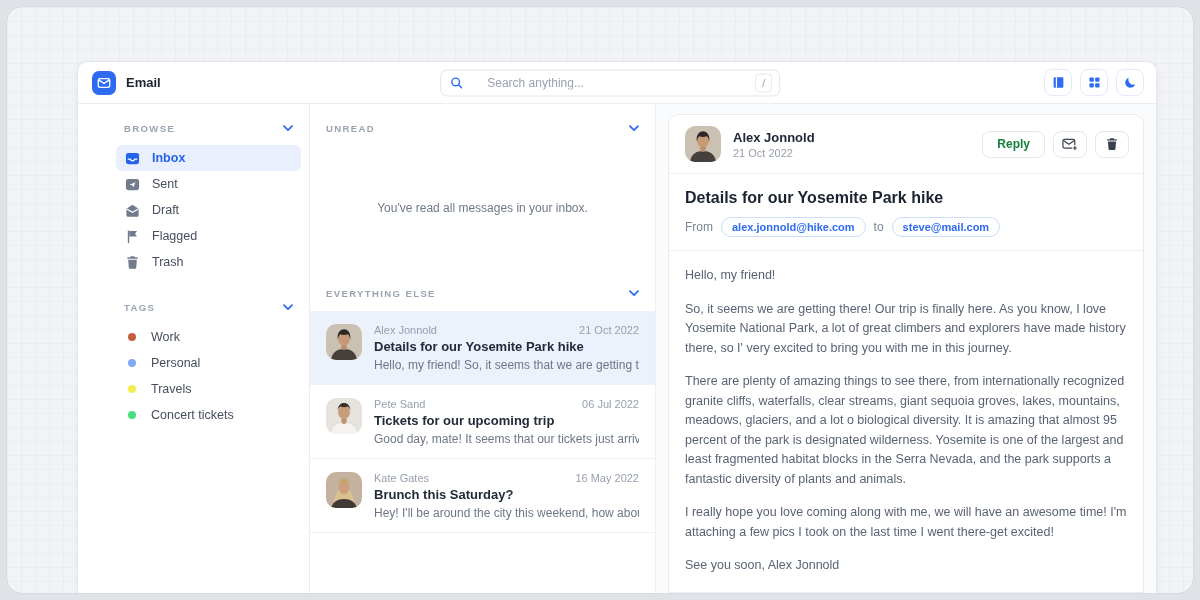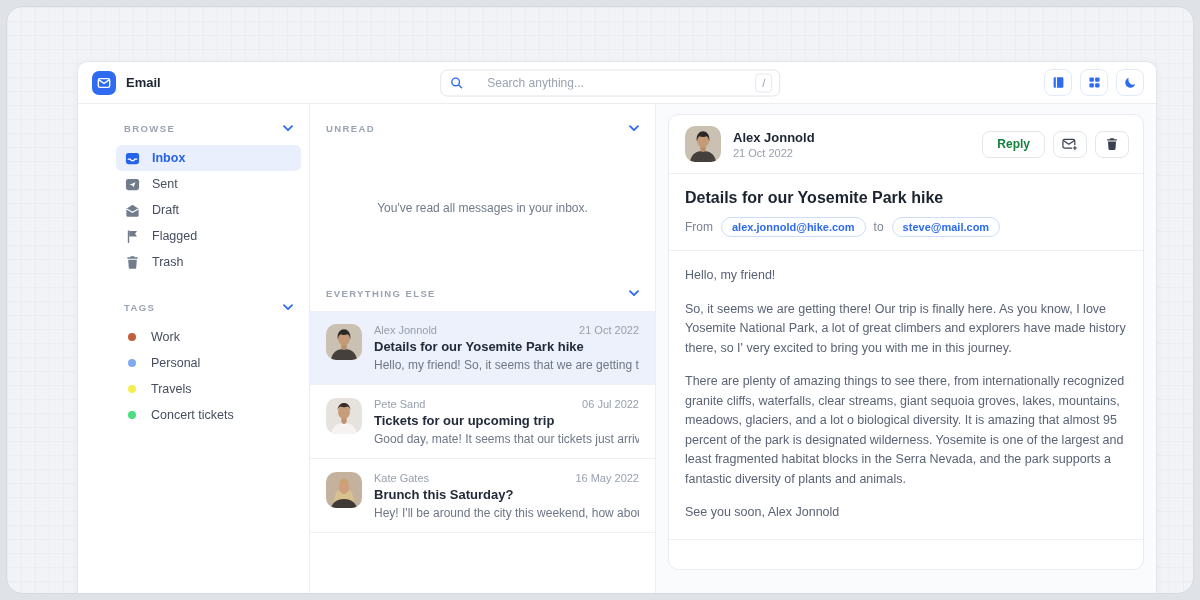--- a/index.html
+++ b/index.html
@@ -387,20 +387,21 @@
               <span class="chip">alex.jonnold@hike.com</span>
               <span>to</span>
               <span class="chip">steve@mail.com</span>
             </div>
           </div>
 
           <div class="msg-body">
             <p>Hello, my friend!</p>
             <p>So, it seems we are getting there! Our trip is finally here. As you know, I love Yosemite National Park, a lot of great climbers and explorers have made history there, so I' very excited to bring you with me in this journey.</p>
             <p>There are plenty of amazing things to see there, from internationally recognized granite cliffs, waterfalls, clear streams, giant sequoia groves, lakes, mountains, meadows, glaciers, and a lot o biological diversity. It is amazing that almost 95 percent of the park is designated wilderness. Yosemite is one of the largest and least fragmented habitat blocks in the Serra Nevada, and the park supports a fantastic diversity of plants and animals.</p>
+            <p>I really hope you love coming along with me, we will have an awesome time! I'm attaching a few pics I took on the last time I went there-get excited!</p>
             <p>See you soon, Alex Jonnold</p>
           </div>
 
           <div class="attachments">
             
             
           </div>
 
         </div>
       </div>

